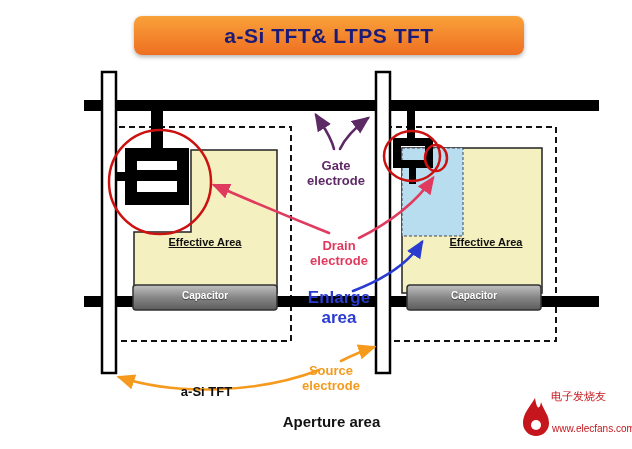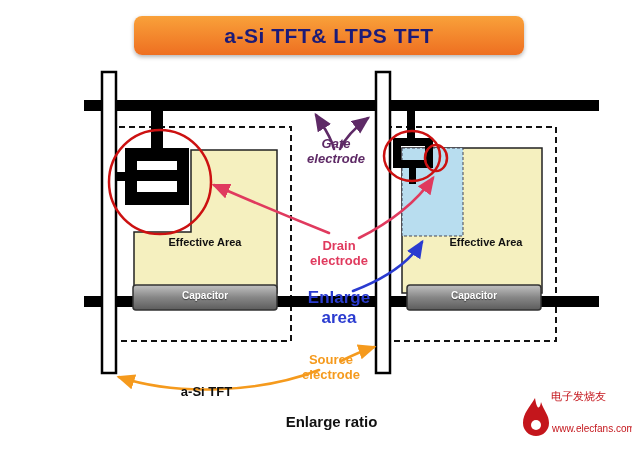--- a/index.html
+++ b/index.html
@@ -18,25 +18,25 @@
     position:absolute;left:95px;top:16px;width:390px;height:39px;border-radius:8px;
     background:linear-gradient(180deg,var(--banner_top),var(--banner_bottom));
     display:flex;align-items:center;justify-content:center;
     box-shadow:0 2px 4px rgba(0,0,0,.3);
   }
   .banner span{
     color:var(--title_text);font-weight:bold;font-size:21px;letter-spacing:.5px;
   }
   svg.diagram{position:absolute;left:0;top:0;width:632px;height:449px;}
   .lbl{position:absolute;text-align:center;font-weight:bold;white-space:pre-line;line-height:1.18;}
-  .lbl-gate{left:253px;top:136px;width:88px;font-size:13px;color:var(--gate);font-style:italic;}
+  .lbl-gate{left:253px;top:158px;width:88px;font-size:13px;color:var(--gate);}
   .lbl-drain{left:256px;top:238px;width:88px;font-size:13px;color:var(--drain);text-align:center;}
   .lbl-enlarge{left:262px;top:288px;width:76px;font-size:17px;color:var(--enlarge);}
-  .lbl-source{left:248px;top:352px;width:88px;font-size:13px;color:var(--source);}
-  .lbl-eff{font-size:11px;color:#111;width:120px;top:236px;}
+  .lbl-source{left:248px;top:363px;width:88px;font-size:13px;color:var(--source);}
+  .lbl-eff{font-size:11px;color:#111;width:120px;top:236px;text-decoration:underline;}
   .lbl-eff.left{left:106px;} .lbl-eff.right{left:387px;}
   .lbl-cap{font-size:10px;color:#fff;top:290px;text-shadow:0 1px 1px rgba(0,0,0,.5);}
   .lbl-cap.left{left:94px;width:144px;} .lbl-cap.right{left:368px;width:134px;}
   .lbl-asi{left:120px;top:384px;width:95px;font-size:13px;color:#111;font-weight:600;text-align:center;}
   .lbl-psi{left:375px;top:384px;width:95px;font-size:13px;color:#111;font-weight:600;}
   .lbl-aperture{left:230px;top:413px;width:125px;font-size:15px;color:#111;}
   .wm-brand{position:absolute;left:512px;top:389px;font-size:11px;font-weight:normal;color:var(--watermark);}
   .wm-site{position:absolute;left:513px;top:423px;font-size:10px;color:var(--watermark);}
   
   .dashed{fill:none;stroke:#111;stroke-width:2;stroke-dasharray:6 4;}
@@ -152,18 +152,18 @@
   <div class="lbl lbl-source">Source
 electrode</div>
 
   <div class="lbl lbl-eff left">Effective Area</div>
   <div class="lbl lbl-eff right">Effective Area</div>
 
   <div class="lbl lbl-cap left">Capacitor</div>
   <div class="lbl lbl-cap right">Capacitor</div>
 
   <div class="lbl lbl-asi">a-Si TFT</div>
-  <div class="lbl lbl-aperture">Enlarge ratio</div>
+  <div class="lbl lbl-aperture">Aperture area</div>
 
   <div class="wm-brand">电子发烧友</div>
   <div class="wm-site">www.elecfans.com</div>
 
 </div>
 
 </body></html>

